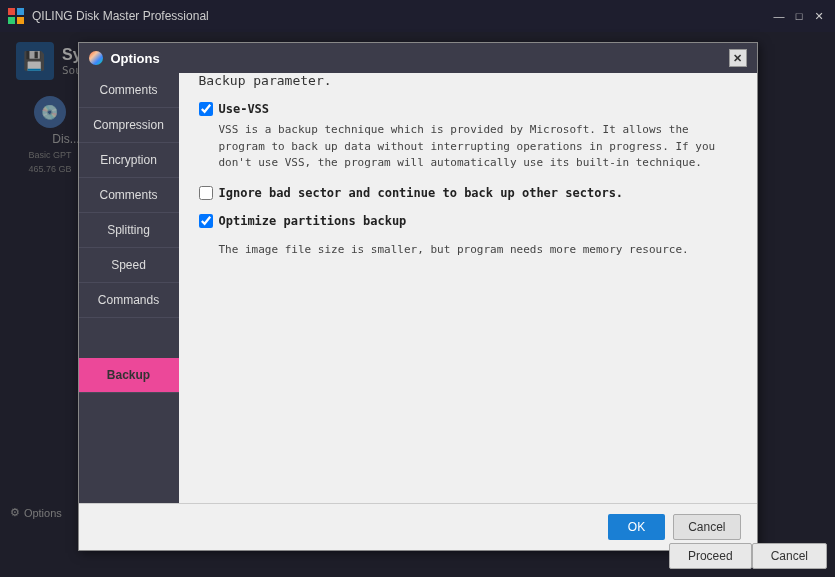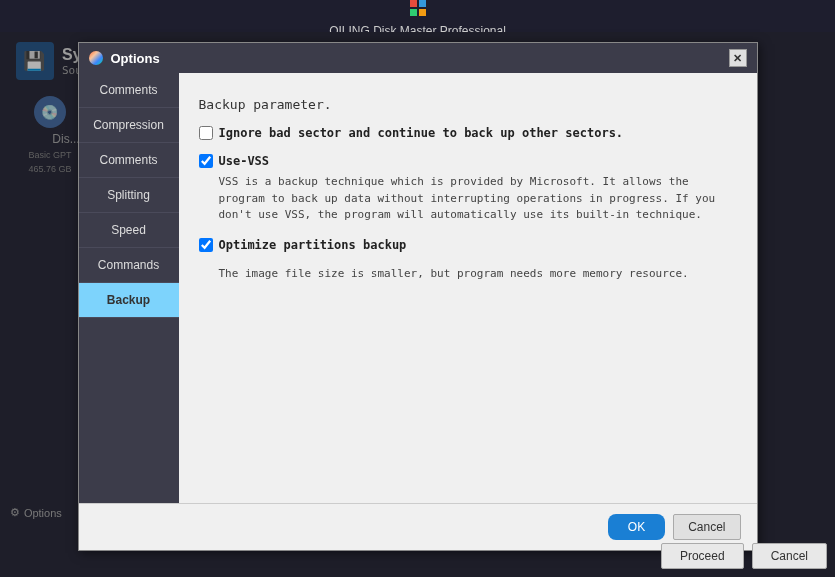--- a/index.html
+++ b/index.html
@@ -15,21 +15,20 @@
     
     .title-bar {
       background: #1e1e2e;
       height: 32px;
       display: flex;
       align-items: center;
       padding: 0 8px;
       color: #ccc;
       font-size: 12px;
       gap: 8px;
-      flex-direction: column;
     }
     .title-bar-icon {
       width: 16px;
       height: 16px;
     }
     .title-bar-title { flex: 1; }
     .title-bar-controls {
       display: flex;
       gap: 4px;
     }
@@ -148,29 +147,30 @@
     }
     .sidebar-item {
       padding: 10px 12px;
       color: #ddd;
       font-size: 12px;
       cursor: pointer;
       border-bottom: 1px solid #4a4a5a;
       text-align: center;
     }
     .sidebar-item.active {
-      background: #7dd3fc;
-      color: #333;
-      font-weight: bold;
+      background: #ec4899;
+      color: #333;
+      font-weight: bold;
+      margin-top: 40px;
     }
 
     
     .dialog-content {
       flex: 1;
-      padding: 24px 20px;
+      padding: 0 20px;
       background: #f0f0f0;
       overflow-y: auto;
     }
     .content-title {
       font-size: 13px;
       color: #333;
       margin-bottom: 14px;
       font-family: monospace;
     }
     .option-section {
@@ -211,21 +211,21 @@
       gap: 8px;
       border-top: 1px solid #ccc;
     }
     .btn-ok {
       padding: 5px 20px;
       background: #1a7fd4;
       color: white;
       border: none;
       cursor: pointer;
       font-size: 12px;
-      border-radius: 8px;
+      border-radius: 2px;
     }
     .btn-cancel {
       padding: 5px 14px;
       background: #e0e0e0;
       border: 1px solid #aaa;
       cursor: pointer;
       font-size: 12px;
       color: #333;
       border-radius: 2px;
     }
@@ -282,62 +282,63 @@
         <div class="dialog-title-icon"></div>
         <span>Options</span>
         <div class="dialog-close-btn">✕</div>
       </div>
 
       <div class="dialog-body">
 
         <div class="dialog-sidebar">
           <div class="sidebar-item">Comments</div>
           <div class="sidebar-item">Compression</div>
+          <div class="sidebar-item">Encryption</div>
           <div class="sidebar-item">Comments</div>
           <div class="sidebar-item">Splitting</div>
           <div class="sidebar-item">Speed</div>
           <div class="sidebar-item">Commands</div>
           <div class="sidebar-item active">Backup</div>
         </div>
 
         <div class="dialog-content">
           <div class="content-title">Backup parameter.</div>
-
-          <div class="option-section">
-            <div class="checkbox-row">
-              <input type="checkbox" id="ignore-bad-sector" style="">
-              <label for="ignore-bad-sector" class="checkbox-label">Ignore bad sector and continue to back up other sectors.</label>
-            </div>
-          </div>
 
           <div class="option-section">
             <div class="checkbox-row">
               <input type="checkbox" id="use-vss" checked="" style="">
               <label for="use-vss" class="checkbox-label">Use-VSS</label>
             </div>
             <div class="option-desc">VSS is a backup technique which is provided by Microsoft. It allows the<br>program to back up data without interrupting operations in progress. If you<br>don't use VSS, the program will automatically use its built-in technique.</div>
           </div>
 
           <div class="option-section">
             <div class="checkbox-row">
+              <input type="checkbox" id="ignore-bad-sector" style="">
+              <label for="ignore-bad-sector" class="checkbox-label">Ignore bad sector and continue to back up other sectors.</label>
+            </div>
+          </div>
+
+          <div class="option-section">
+            <div class="checkbox-row">
               <input type="checkbox" id="optimize-incremental" checked="" style="">
               <label for="optimize-incremental" class="checkbox-label">Optimize partitions backup</label>
             </div>
           </div>
 
           <div class="option-section">
             <div class="option-desc">The image file size is smaller, but program needs more memory resource.</div>
           </div>
         </div>
       </div>
 
       <div class="dialog-footer">
         <button class="btn-ok">OK</button>
         <button class="btn-cancel">Cancel</button>
       </div>
     </div>
   </div>
 
-  <div style="position:absolute; bottom:8px; right:8px; display:flex; gap:8px;">
+  <div style="position:absolute; bottom:8px; right:8px; display:flex; ">
     <button class="bottom-btn">Proceed</button>
     <button class="bottom-btn">Cancel</button>
   </div>
 </div>
 
 </body></html>

